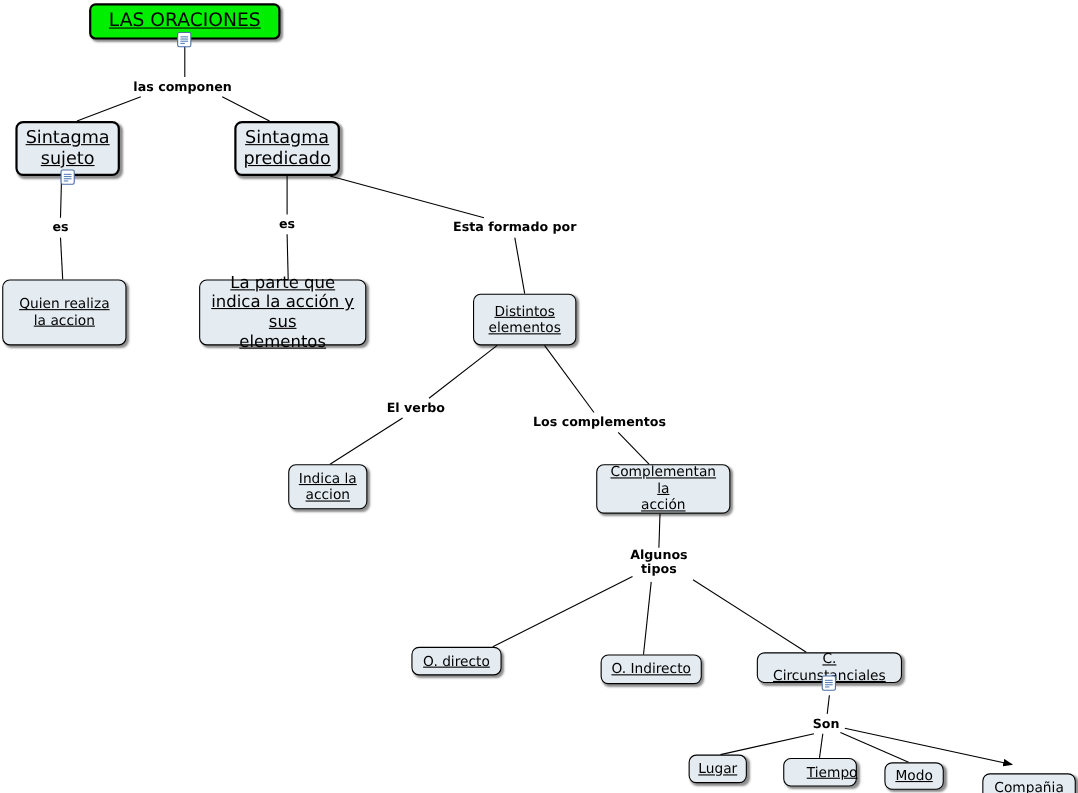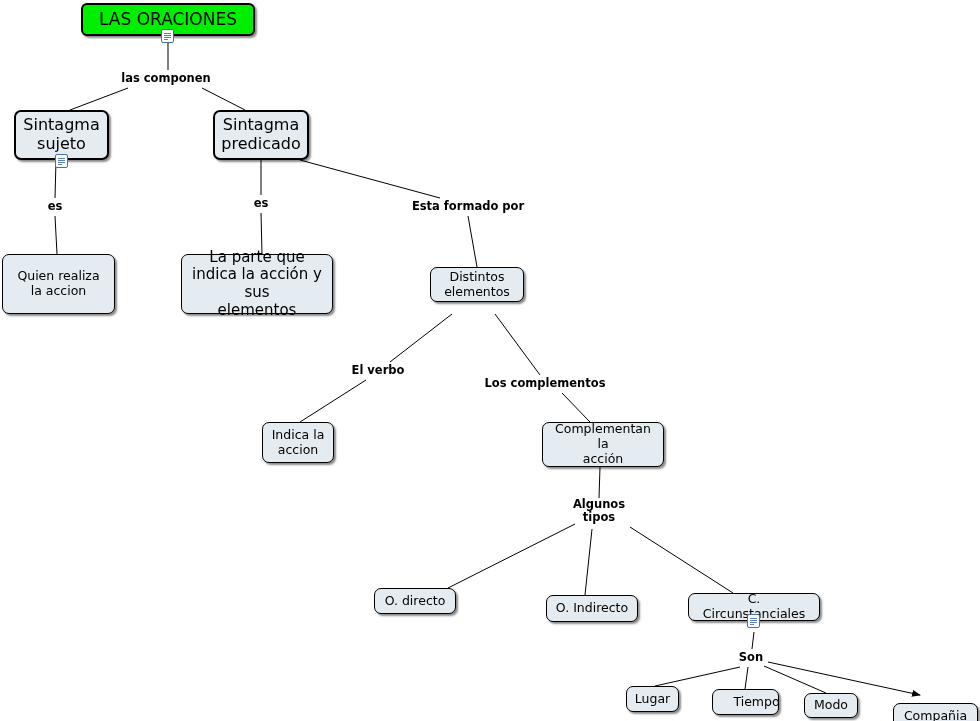--- a/index.html
+++ b/index.html
@@ -31,20 +31,21 @@
     background: #e4ecf2;
     color: #000000;
     display: flex;
     align-items: center;
     justify-content: center;
     text-align: center;
     line-height: 1.18;
     padding: 3px 6px;
     box-shadow: 2px 2px 2px rgba(0,0,0,0.45);
     white-space: pre-line;
+    text-decoration: underline;
   }
   .node.root {
     background: #00ee00;
     border: 2px solid #000000;
     border-radius: 6px;
     font-size: 17px;
   }
   .node.strong {
     border-width: 2px;
     font-size: 16px;
@@ -123,21 +124,21 @@
       <div class="node root" style="left: 81px; top: 3px; width: 174px; height: 33px; font-size: 17px;"><span>LAS ORACIONES</span></div>
       <div class="node strong" style="left: 14px; top: 110px; width: 95px; height: 50px; font-size: 16px;"><span>Sintagma
 sujeto</span></div>
       <div class="node strong" style="left: 213px; top: 110px; width: 96px; height: 50px; font-size: 16px;"><span>Sintagma
 predicado</span></div>
       <div class="node" style="left: 2px; top: 254px; width: 113px; height: 60px; font-size: 12.5px;"><span>Quien realiza
 la accion</span></div>
       <div class="node" style="left: 181px; top: 254px; width: 152px; height: 60px; font-size: 15px;"><span>La parte que
 indica la acción y sus
 elementos</span></div>
-      <div class="node" style="left: 430px; top: 267px; width: 94px; height: 35px; font-size: 12.5px;"><span>Distintos
+      <div class="node" style="left: 430px; top: 267px; width: 94px; height: 47px; font-size: 12.5px;"><span>Distintos
 elementos</span></div>
       <div class="node" style="left: 262px; top: 422px; width: 72px; height: 41px; font-size: 12.5px;"><span>Indica la
 accion</span></div>
       <div class="node" style="left: 542px; top: 422px; width: 122px; height: 45px; font-size: 12.5px;"><span>Complementan la
 acción</span></div>
       <div class="node" style="left: 374px; top: 588px; width: 82px; height: 26px; font-size: 12.5px;"><span>O. directo</span></div>
       <div class="node" style="left: 546px; top: 595px; width: 92px; height: 27px; font-size: 12.5px;"><span>O. Indirecto</span></div>
       <div class="node" style="left: 688px; top: 593px; width: 132px; height: 28px; font-size: 12.5px;"><span>C. Circunstanciales</span></div>
       <div class="node" style="left: 626px; top: 686px; width: 53px; height: 26px; font-size: 12.5px;"><span>Lugar</span></div>
       <div class="node" style="left: 712px; top: 689px; width: 67px; height: 26px; font-size: 12.5px; padding-left: 28px;"><span>Tiempo</span></div>

